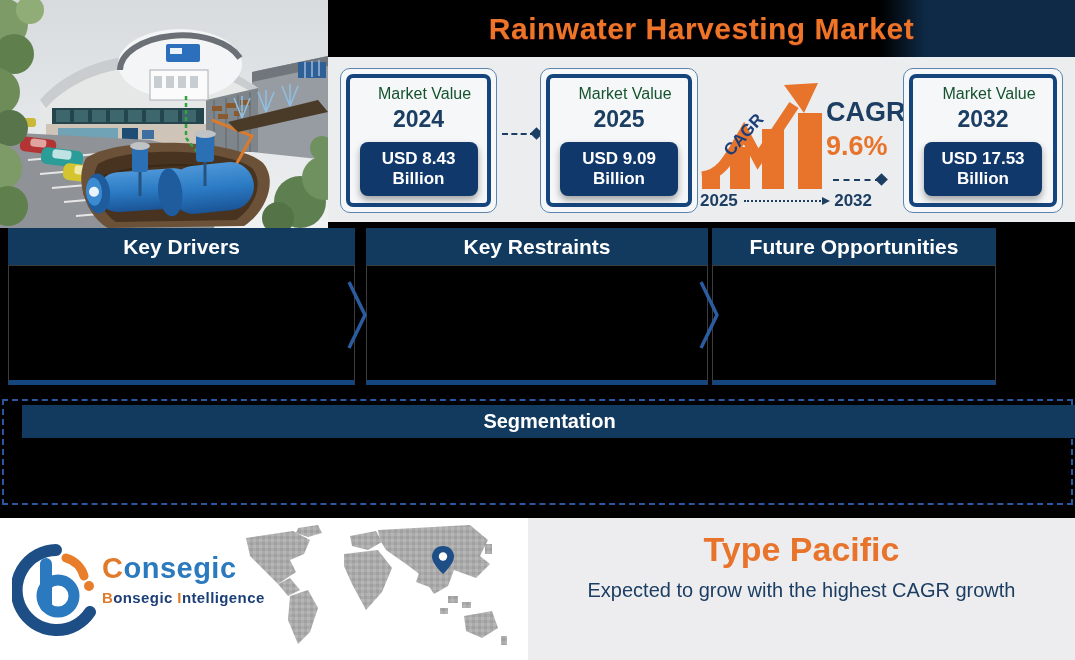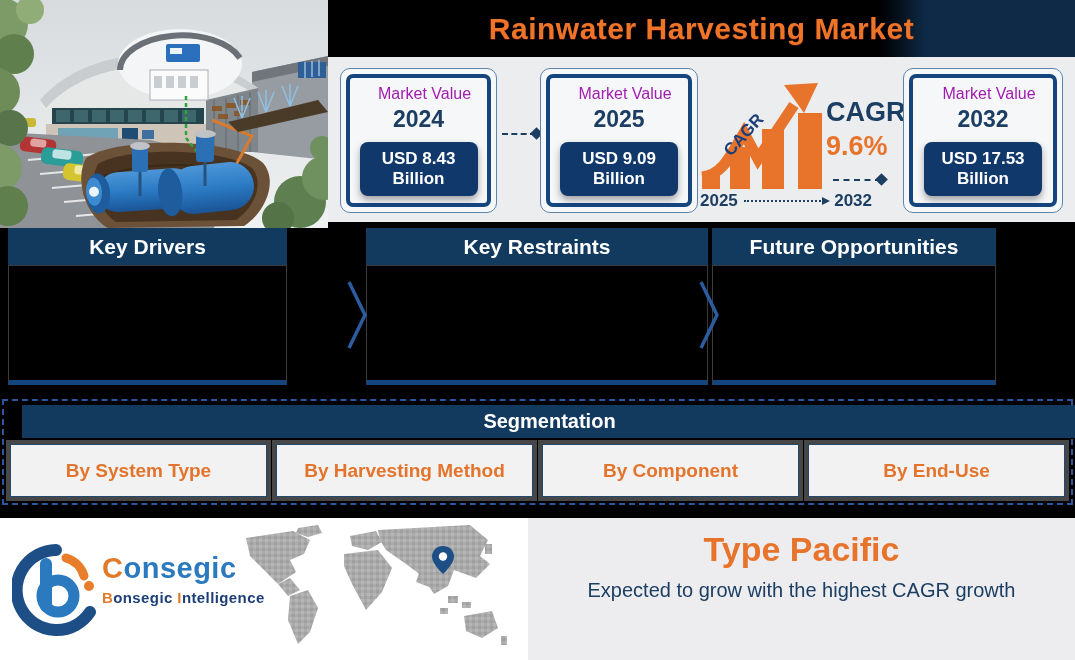--- a/index.html
+++ b/index.html
@@ -16,21 +16,21 @@
     display:flex; align-items:center; justify-content:center; }
   .title-band h1 { color:#EE7428; font-size:30px; font-weight:bold; letter-spacing:.5px;
     text-shadow:0 1px 0 rgba(120,30,30,.6); }
 
   
   .top-panel { position:absolute; left:328px; top:57px; width:747px; height:165px; background:#ECEDEF; }
   .mvbox { position:absolute; top:11px; height:145px; background:#F5F7F9;
     border:1.5px solid #5B85AD; border-radius:10px; padding:5px; }
   .mvbox-inner { width:100%; height:100%; border:4px solid #16457E; border-radius:7px;
     display:flex; flex-direction:column; align-items:center; justify-content:center; gap:3px; padding:6px; }
-  .mv-label { color:#a21caf; font-size:16px;margin-left:12px; }
+  .mv-label { color:#14532d; font-size:16px;margin-left:12px; }
   .mv-year  { color:#1C3E63; font-size:23px; font-weight:bold; }
   .mv-pill  { margin-top:6px; background:#11386B; color:#fff; font-weight:bold; font-size:17px;
     line-height:1.15; text-align:center; border-radius:8px; padding:7px 12px; width:118px;
     box-shadow:0 4px 7px rgba(0,0,0,.35); }
   .box-2024 { left:12px;  width:157px; }
   .box-2025 { left:212px; width:158px; }
   .box-2032 { left:575px; width:160px; }
 
   .connector { position:absolute; border-top:2.5px dashed #1C3E63; }
   .connector::after { content:""; position:absolute; right:-5px; top:-6px; width:9px; height:9px;
@@ -48,21 +48,21 @@
   .dotline::after { content:""; position:absolute; right:-2px; top:-5px;
     border-left:8px solid #1C3E63; border-top:4px solid transparent; border-bottom:4px solid transparent; }
   .cagr-graph { position:absolute; left:372px; top:26px; }
 
   
   .panel-header { position:absolute; top:228px; height:37px; background:#123A5F;
     display:flex; align-items:center; justify-content:center;
     color:#fff; font-size:21px; font-weight:bold; }
   .panel-body { position:absolute; top:265px; height:120px; background:#000;
     border:1px solid #3C3C3C; border-bottom:5px solid #16457E; }
-  .ph-1,.pb-1 { left:8px;   width:279px; }
+  .ph-1,.pb-1 { left:8px;   width:347px; }
   .ph-2,.pb-2 { left:366px; width:342px; }
   .ph-3,.pb-3 { left:712px; width:284px; }
   .chevron { position:absolute; top:280px; }
 
   
   .seg-wrap { position:absolute; left:2px; top:399px; width:1071px; height:106px;
     border:2px dashed #2B57A0; }
   .seg-header { position:absolute; left:18px; top:4px; width:1055px; height:33px; background:#123A5F;
     display:flex; align-items:center; justify-content:center; color:#fff; font-size:20px; font-weight:bold; }
   .seg-row { position:absolute; left:6px; top:43px; width:1055px; height:53px; display:flex; gap:9px; }
@@ -308,26 +308,20 @@
 
   <svg class="chevron" style="left:347px;" width="20" height="70" viewBox="0 0 20 70">
     <path d="M2,2 L18,35 L2,68" stroke="#2C5CA0" stroke-width="3.5" fill="none"></path>
   </svg>
   <svg class="chevron" style="left:699px;" width="20" height="70" viewBox="0 0 20 70">
     <path d="M2,2 L18,35 L2,68" stroke="#2C5CA0" stroke-width="3.5" fill="none"></path>
   </svg>
 
   <div class="seg-wrap">
     <div class="seg-header">Segmentation</div>
-    <div class="seg-row">
-      <div class="seg-box">By System Type</div>
-      <div class="seg-box">By Harvesting Method</div>
-      <div class="seg-box">By Component</div>
-      <div class="seg-box">By End-Use</div>
-    </div>
   </div>
 
   <div class="bottom">
     <div class="bottom-left">
 
       <svg class="logo-mark" width="88" height="96" viewBox="0 0 88 96">
         <path d="M44,10 A40,40 0 1 0 78,72" stroke="#1D4E86" stroke-width="12" fill="none" stroke-linecap="round"></path>
         <rect x="28" y="18" width="12" height="54" rx="6" fill="#2B79BE"></rect>
         <circle cx="46" cy="56" r="16" stroke="#2B79BE" stroke-width="11" fill="none"></circle>
         <path d="M54,18 A26,26 0 0 1 72,36" stroke="#E87E2B" stroke-width="9" fill="none" stroke-linecap="round"></path>

